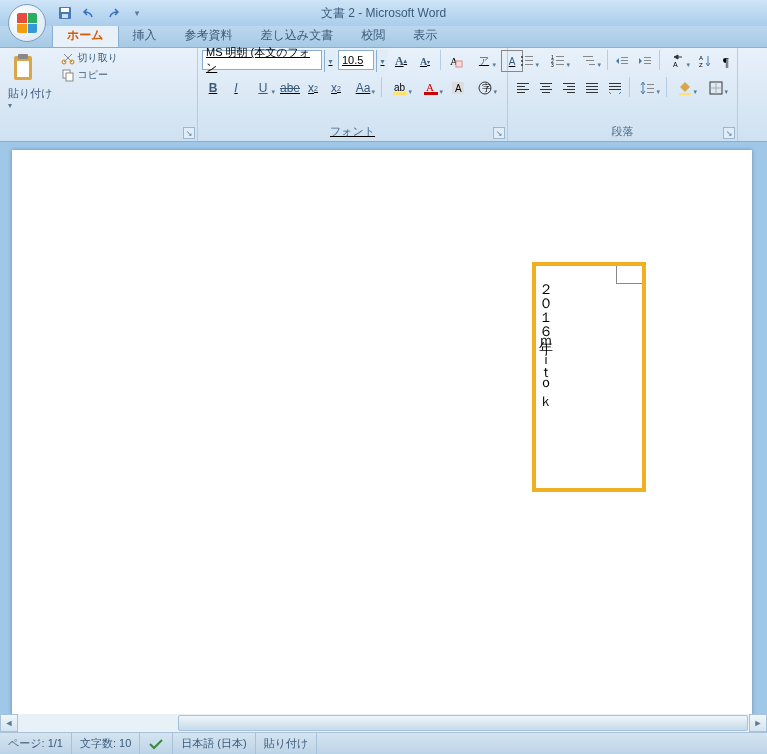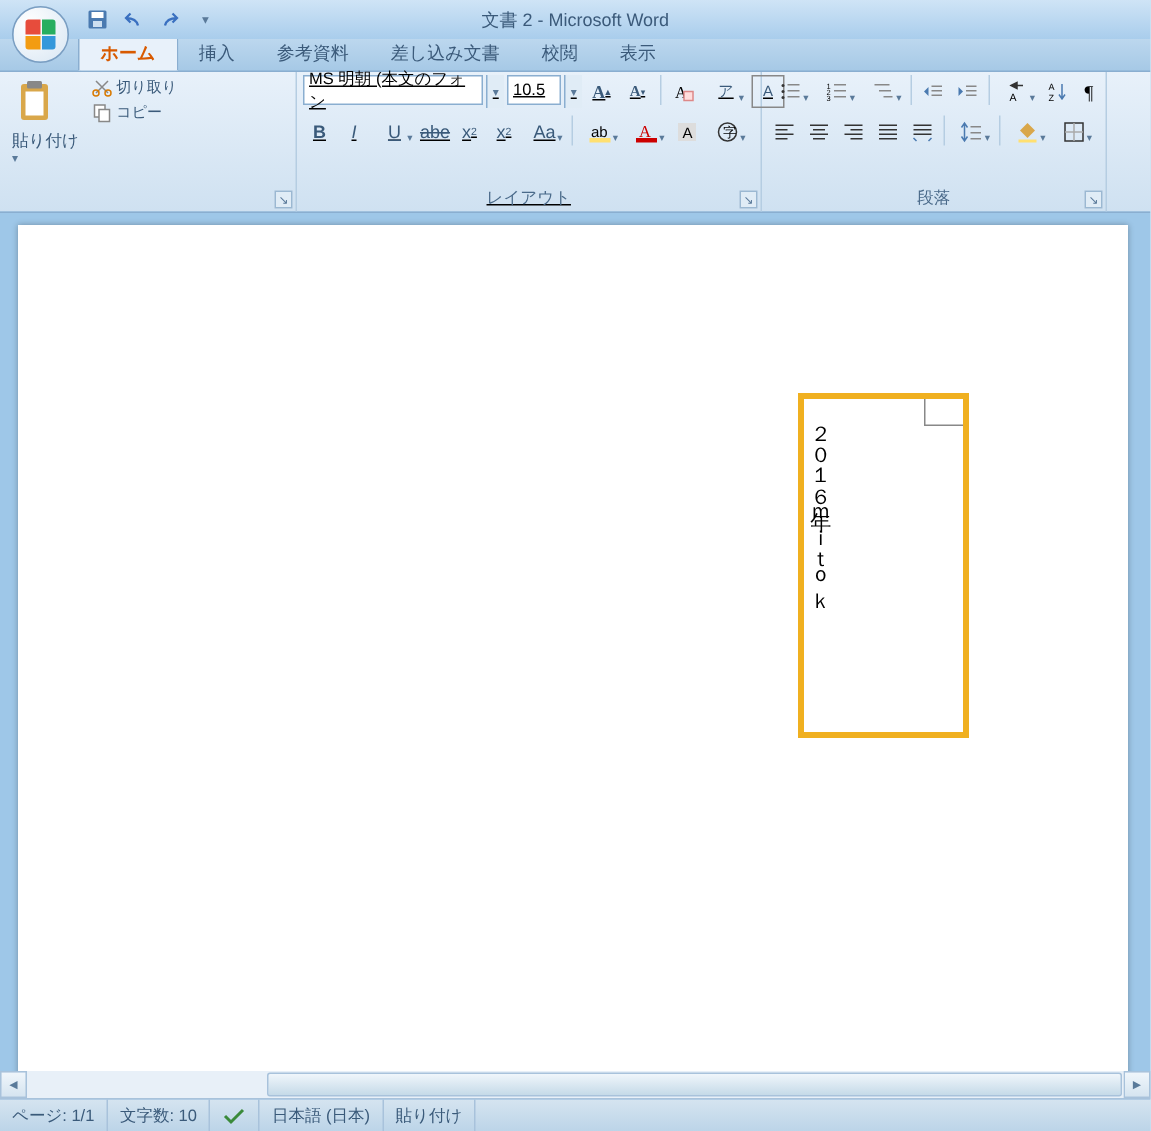--- a/index.html
+++ b/index.html
@@ -211,21 +211,21 @@
             </svg>
           </div>
         <div class="ribbon-btn wdd">
             <svg width="16" height="16">
               <circle cx="8" cy="8" r="6" fill="none" stroke="#333"></circle>
               <text x="5" y="11" font-size="9">字</text>
             </svg>
           </div>
       </div>
     </div>
-    <div class="group-label">レイアウト</div>
+    <div class="group-label">フォント</div>
     <div class="group-launcher">↘</div>
   </div>
 
   <div class="group para-group">
     <div class="group-content" style="flex-direction:column">
       <div class="para-row">
         <div class="ribbon-btn wdd">
             <svg width="16" height="16">
               <circle cx="3" cy="4" r="1" fill="#333"></circle>
               <rect x="6" y="3" width="8" height="1" fill="#888"></rect>

